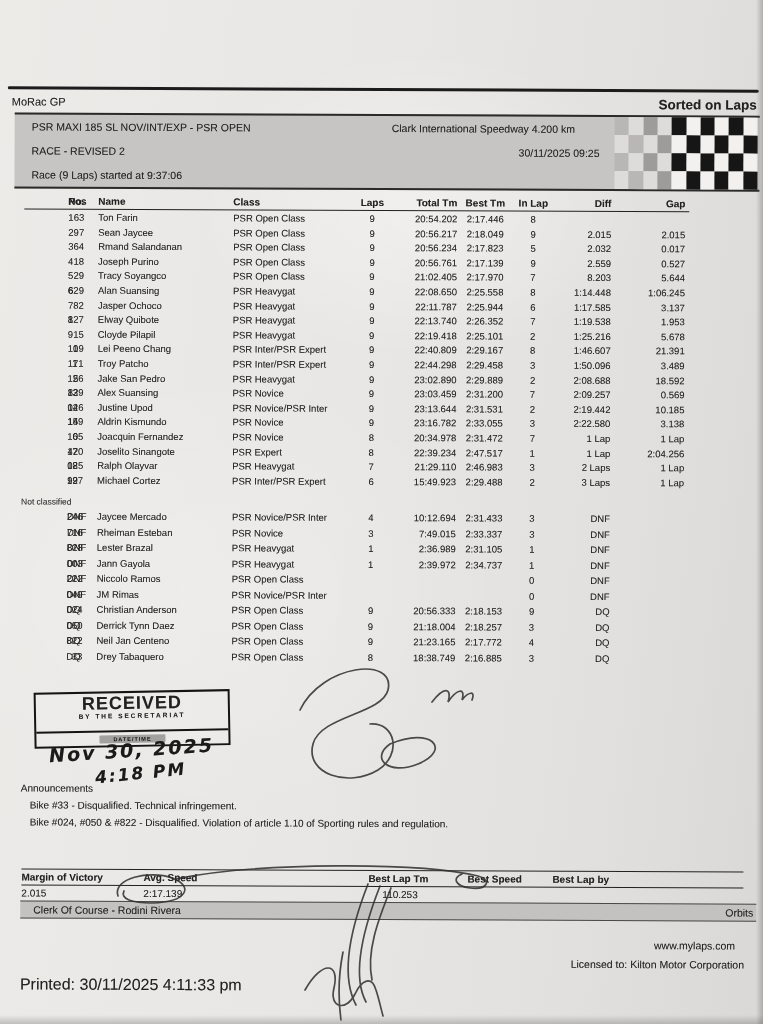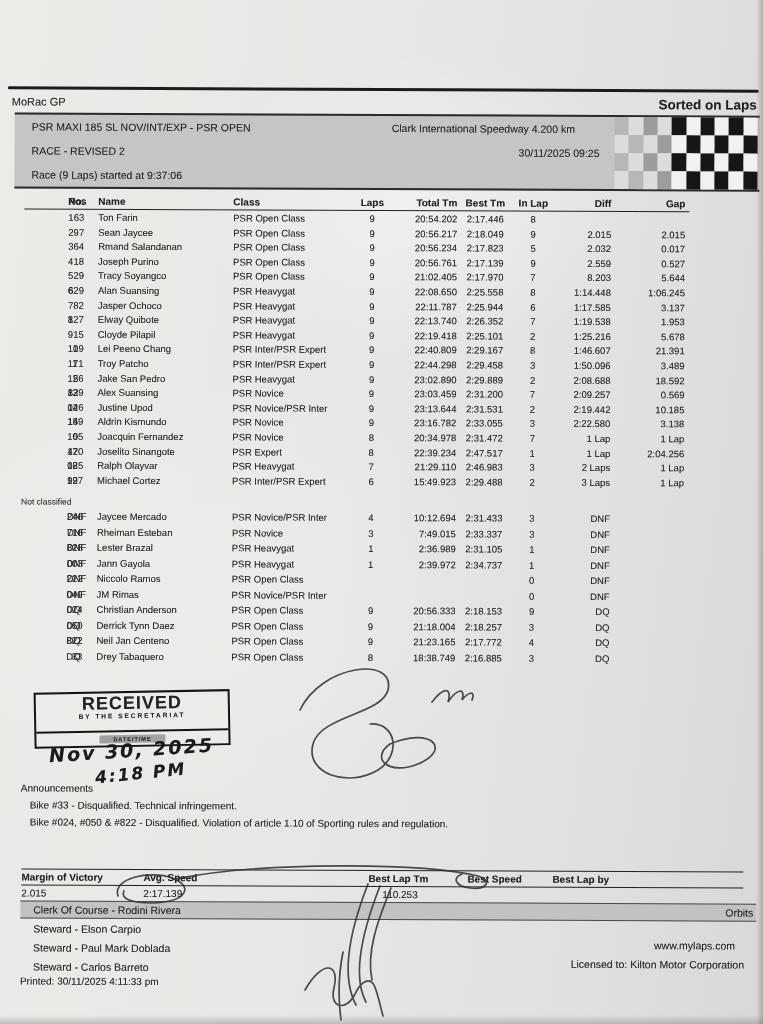--- a/index.html
+++ b/index.html
@@ -65,21 +65,21 @@
   .sum-vals{font-size:10px;height:14px;line-height:15px;}
   .sum-c3,.sum-c4{padding-left:14px;}
   
   .clerkband{position:absolute;left:22px;right:5px;top:902px;height:18px;background:#c3c2c0;
     border-top:1.5px solid #4a4a4a;border-bottom:1.5px solid #4a4a4a;
     display:flex;justify-content:space-between;align-items:center;font-size:10.5px;
     padding:0 3px 0 13px;box-sizing:border-box;}
   .stewards{position:absolute;left:35px;top:921px;font-size:10.5px;line-height:19px;}
   .website{position:absolute;right:26px;top:938px;font-size:10.5px;}
   .licensed{position:absolute;right:17px;top:957px;font-size:10.5px;}
-  .printed{position:absolute;left:22px;top:977px;font-size:10px;}
+  .printed{position:absolute;left:22px;top:977px;font-size:16px;}
   
   .ink{position:absolute;inset:0;pointer-events:none;}
   .edge-r{position:absolute;top:0;right:0;width:7px;height:100%;
     background:linear-gradient(to right, rgba(90,88,86,0), rgba(90,88,86,.35));}
   .edge-b{position:absolute;left:0;bottom:0;width:100%;height:9px;
     background:linear-gradient(to bottom, rgba(90,88,86,0), rgba(90,88,86,.30));}
 </style>
 </head>
 <body>
 
@@ -548,25 +548,20 @@
         <span class="sum-c2">2:17.139</span>
         <span class="sum-c3">110.253</span>
       </div>
     </div>
 
     <div class="clerkband">
       <span>Clerk Of Course - Rodini Rivera</span>
       <span>Orbits</span>
     </div>
 
-    <div class="stewards">
-      <div>Steward - Elson Carpio</div>
-      <div>Steward - Paul Mark Doblada</div>
-      <div>Steward - Carlos Barreto</div>
-    </div>
     <div class="website">www.mylaps.com</div>
     <div class="licensed">Licensed to:  Kilton Motor Corporation</div>
     <div class="printed">Printed: 30/11/2025 4:11:33 pm</div>
 
   </div>
 
   <svg class="ink" width="763" height="1024" viewBox="0 0 763 1024">
     <g fill="none" stroke="#2e2e2e" stroke-width="1.7" stroke-linecap="round" opacity="0.85">
       <path d="M300 710 C 322 664, 396 656, 388 690 C 382 714, 320 716, 313 744 C 305 774, 348 788, 378 770 C 402 755, 396 722, 370 724"></path>
       <path d="M432 702 C 446 684, 452 690, 448 702 C 456 690, 466 686, 462 700 C 468 692, 476 690, 472 700"></path>

